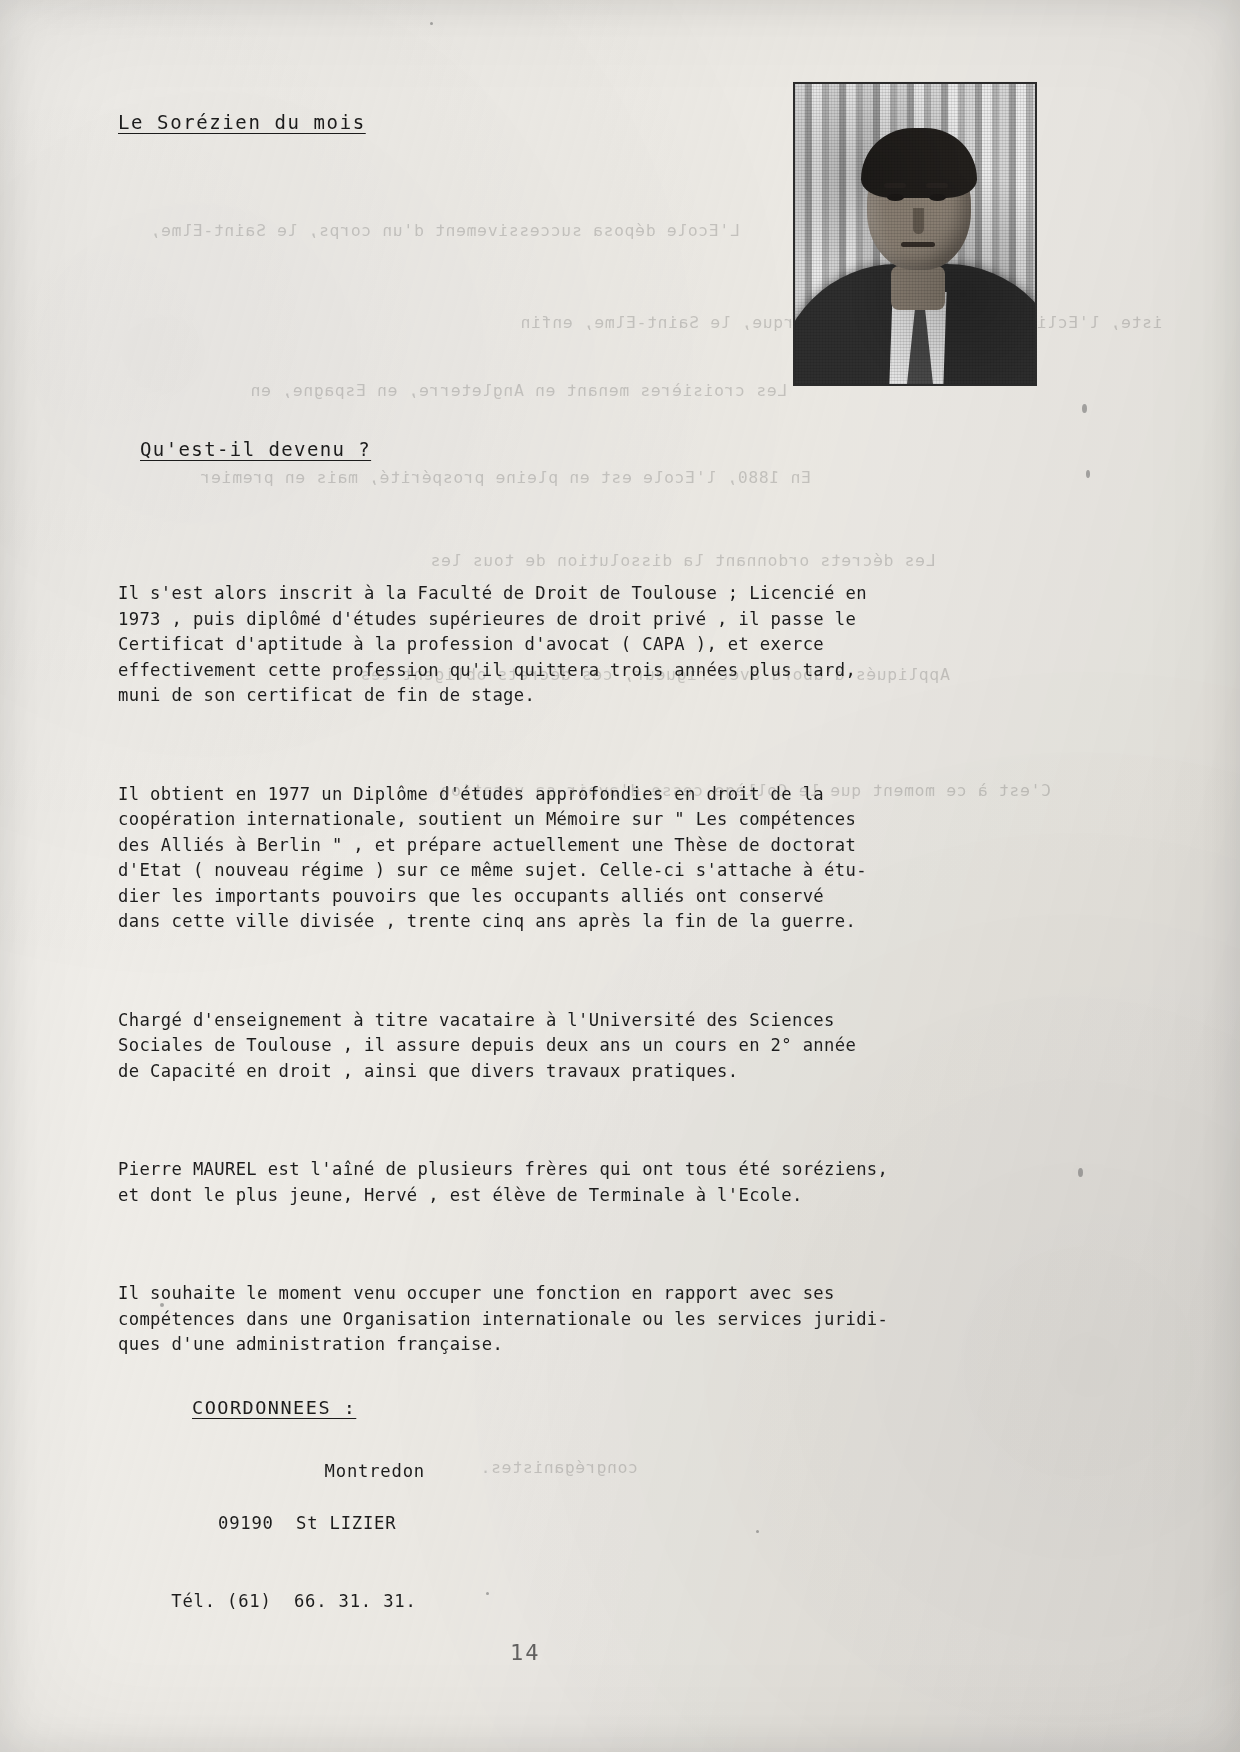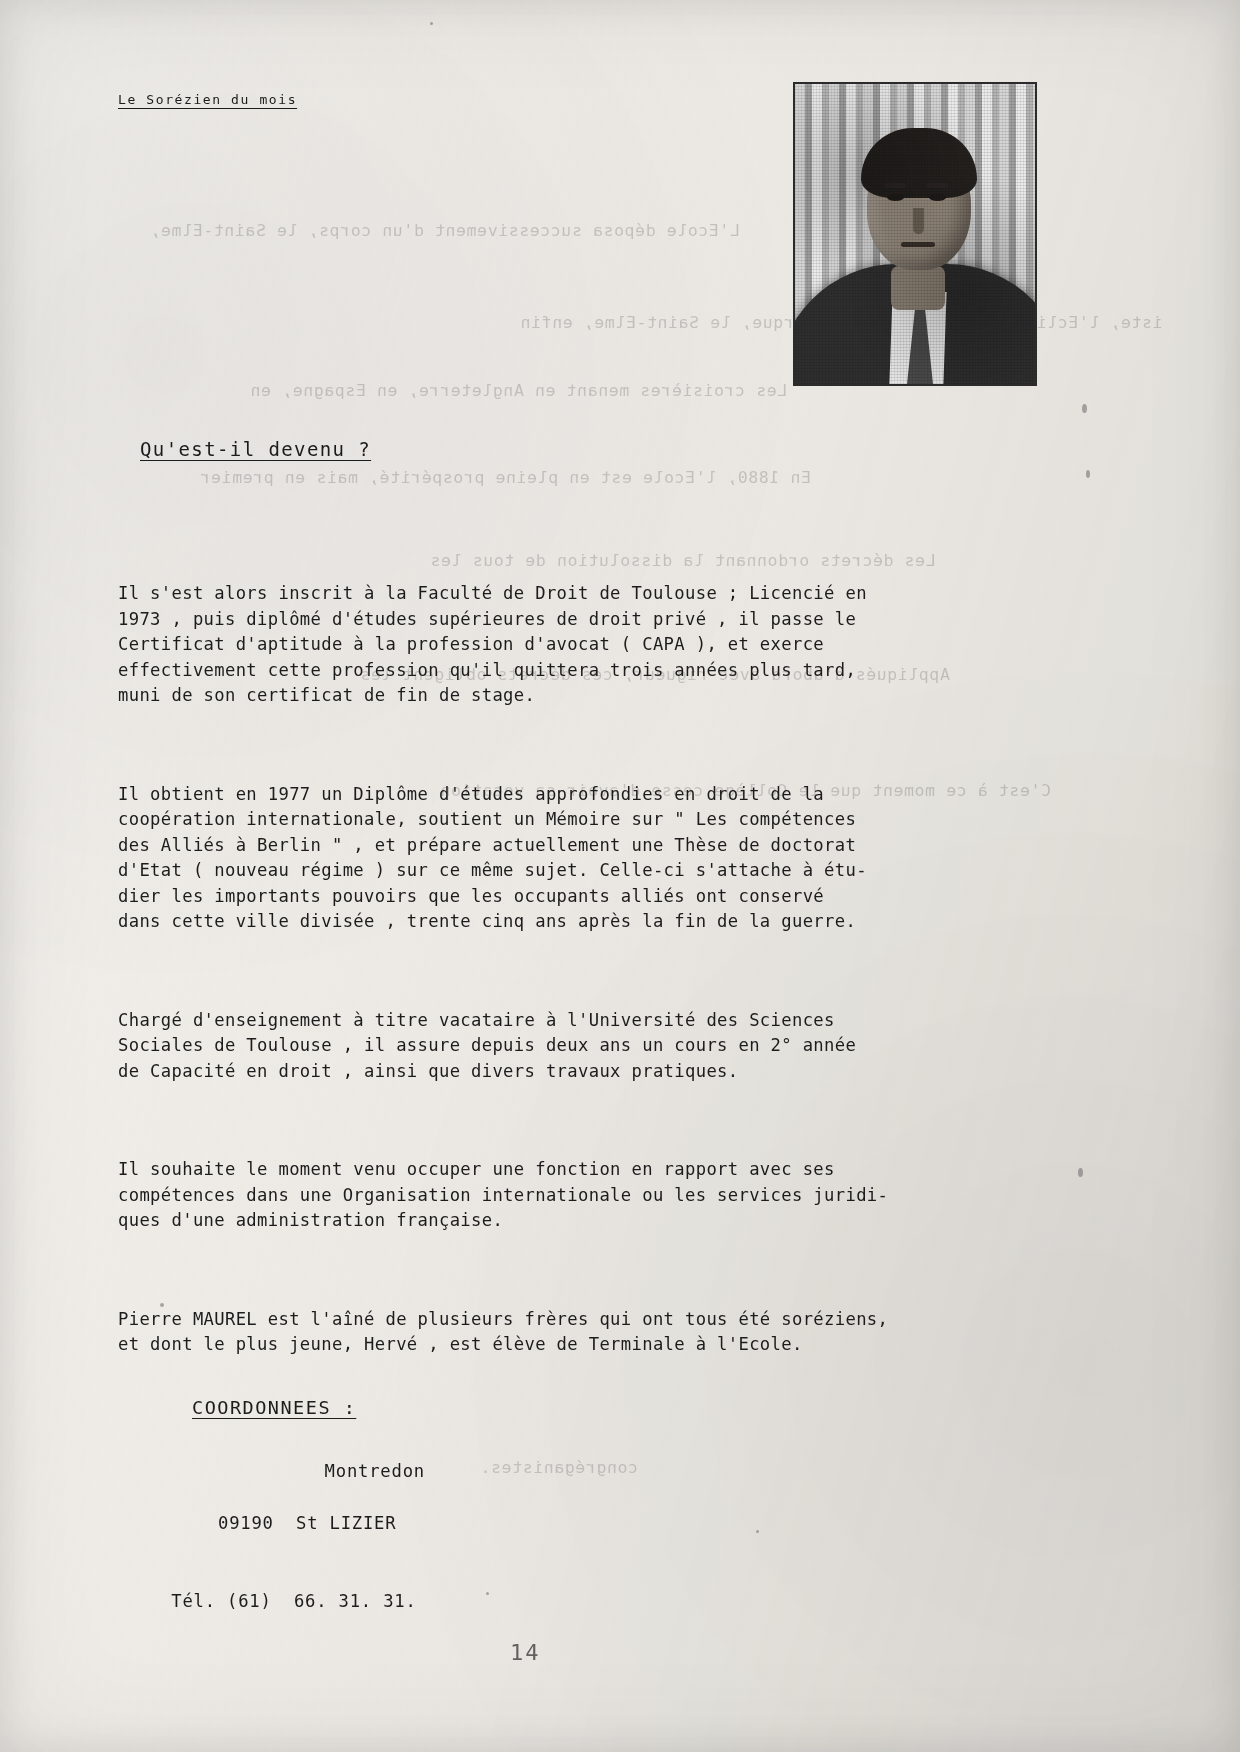--- a/index.html
+++ b/index.html
@@ -38,22 +38,22 @@
     position: absolute;
     background: #6a6a6a;
     border-radius: 50%;
     opacity: .55;
   }
 
   
   .rubric {
     position: absolute;
     left: 118px;
-    top: 92px;
-    font-size: 13px;
+    top: 111px;
+    font-size: 19px;
     letter-spacing: 1.6px;
     text-decoration: underline;
     text-underline-offset: 4px;
   }
 
   .photo {
     position: absolute;
     left: 793px;
     top: 82px;
     width: 240px;
@@ -315,25 +315,25 @@
 muni de son certificat de fin de stage.</p>
     <p>Il obtient en 1977 un Diplôme d'études approfondies en droit de la
 coopération internationale, soutient un Mémoire sur " Les compétences
 des Alliés à Berlin " , et prépare actuellement une Thèse de doctorat
 d'Etat ( nouveau régime ) sur ce même sujet. Celle-ci s'attache à étu-
 dier les importants pouvoirs que les occupants alliés ont conservé
 dans cette ville divisée , trente cinq ans après la fin de la guerre.</p>
     <p>Chargé d'enseignement à titre vacataire à l'Université des Sciences
 Sociales de Toulouse , il assure depuis deux ans un cours en 2° année
 de Capacité en droit , ainsi que divers travaux pratiques.</p>
+    <p>Pierre MAUREL est l'aîné de plusieurs frères qui ont tous été soréziens,
+et dont le plus jeune, Hervé , est élève de Terminale à l'Ecole.</p>
     <p>Il souhaite le moment venu occuper une fonction en rapport avec ses
 compétences dans une Organisation internationale ou les services juridi-
 ques d'une administration française.</p>
-    <p>Pierre MAUREL est l'aîné de plusieurs frères qui ont tous été soréziens,
-et dont le plus jeune, Hervé , est élève de Terminale à l'Ecole.</p>
   </div>
 
   <div class="coord-title">COORDONNEES :</div>
   <div class="coord-lines">
     <span>Montredon</span>
     <span class="l2">09190  St LIZIER</span>
     <span class="l3">Tél. (61)  66. 31. 31.</span>
   </div>
 
   <div class="folio">14</div>

